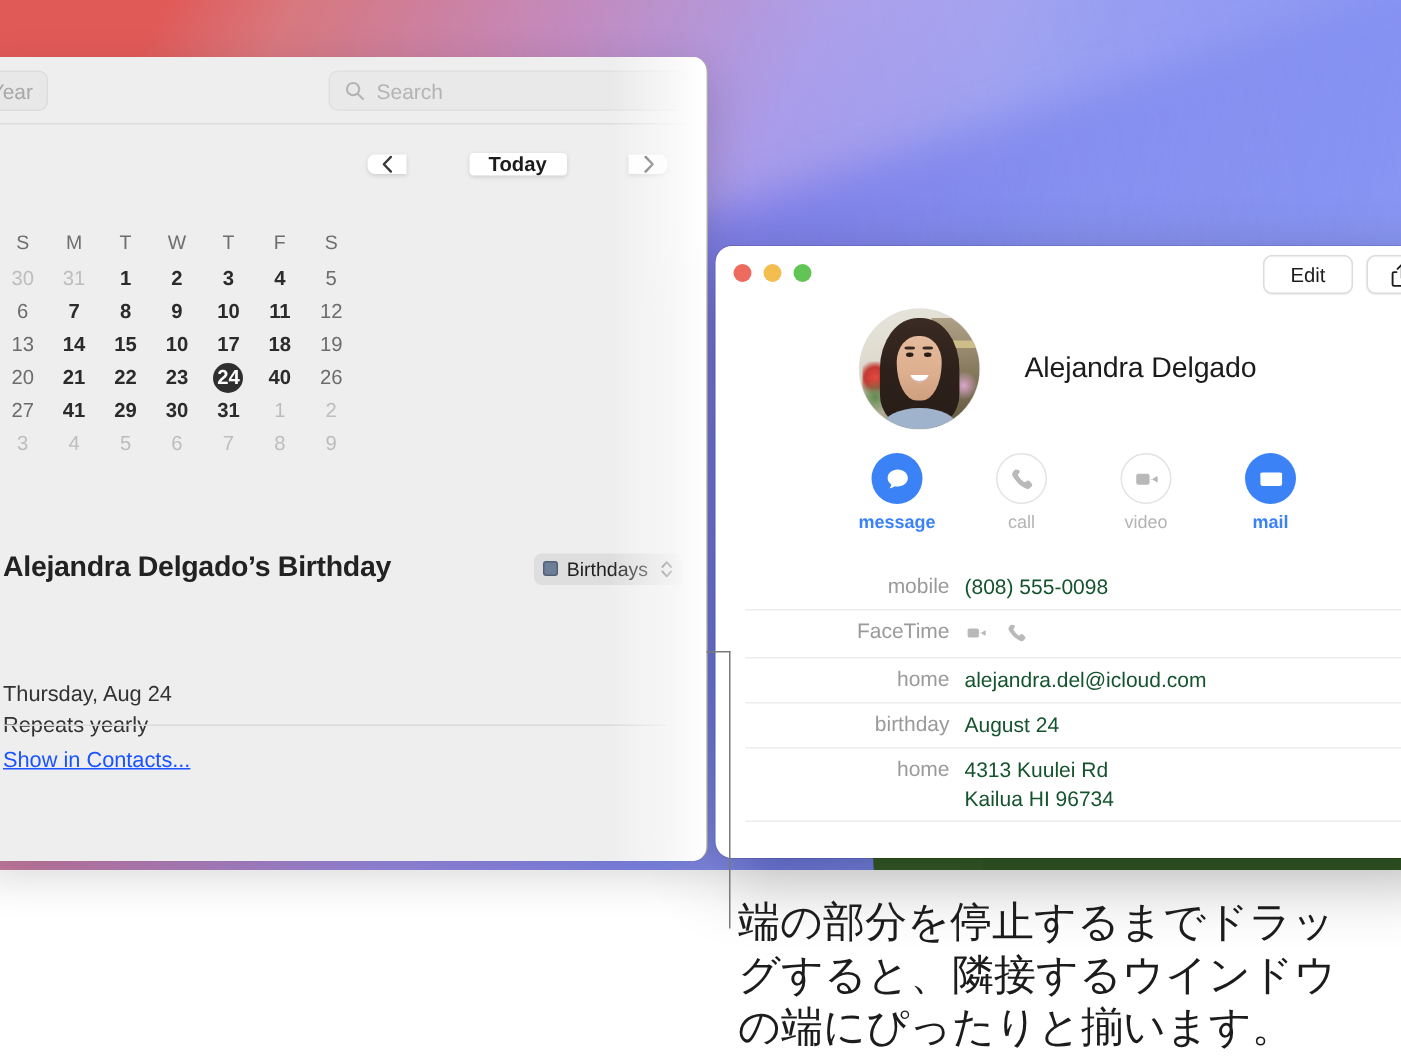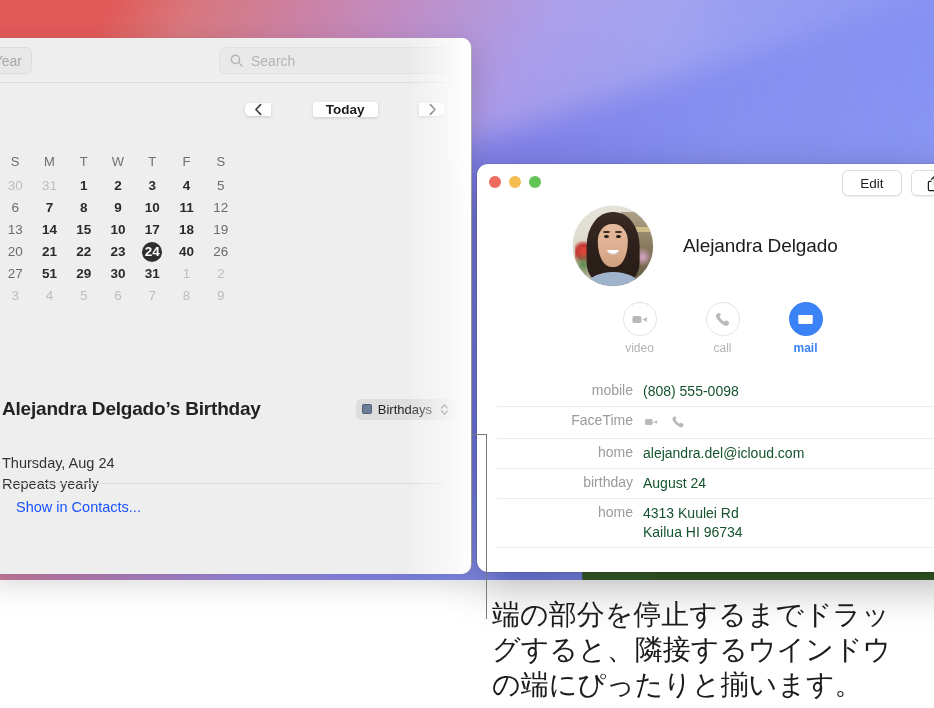--- a/index.html
+++ b/index.html
@@ -127,21 +127,21 @@
   }
   .day.wk { color: #6c6c6c; font-weight: normal; }
   .day.out { color: #bdbdbd; font-weight: normal; }
   .day.today span {
     display: inline-block; width: 20px; height: 20px; line-height: 20px;
     border-radius: 50%; background: #2f2f2f; color: #ffffff; font-weight: bold;
   }
 
   .event-title-row {
     position: absolute; left: 14px; top: 285px; right: 16px;
-    display: flex; align-items: center; justify-content: space-between; margin-top: 30px;
+    display: flex; align-items: center; justify-content: space-between;
   }
   .event-title { font-size: 19px; font-weight: bold; color: #222; letter-spacing: -0.2px; }
   .cal-picker {
     display: flex; align-items: center; gap: 6px;
     background: #dedede; border-radius: 5px;
     height: 21px; padding: 0 6px;
     font-size: 13px; color: #1f1f1f;
   }
   .cal-swatch {
     width: 10px; height: 10px; border-radius: 2px;
@@ -152,23 +152,22 @@
   .event-meta {
     position: absolute; left: 14px; top: 330px;
     font-size: 14.5px; color: #333; line-height: 21px; margin-top: 40px;
   }
   .event-divider {
     position: absolute; left: 14px; top: 400px; width: 442px; height: 1px;
     background: #dadada;
   }
   .show-contacts {
     position: absolute; left: 14px; top: 416px;
-    font-size: 14.5px; color: #1a53ff; 
+    font-size: 14.5px; color: #1a53ff; text-decoration: underline;
     cursor: default;
-    margin-left: 14px;
   }
 
   
   .card-window {
     position: absolute; left: 477px; top: 164px;
     width: 491px; height: 408px;
     background: #ffffff;
     border-radius: 11px;
     box-shadow: 0 14px 44px rgba(0,0,0,0.30), 0 0 0 0.5px rgba(0,0,0,0.14);
     overflow: hidden;
@@ -359,21 +358,21 @@
           <div class="day"><span>18</span></div>
           <div class="day wk"><span>19</span></div>
           <div class="day wk"><span>20</span></div>
           <div class="day"><span>21</span></div>
           <div class="day"><span>22</span></div>
           <div class="day"><span>23</span></div>
           <div class="day today"><span>24</span></div>
           <div class="day"><span>40</span></div>
           <div class="day wk"><span>26</span></div>
           <div class="day wk"><span>27</span></div>
-          <div class="day"><span>51</span></div>
+          <div class="day"><span>41</span></div>
           <div class="day"><span>29</span></div>
           <div class="day"><span>30</span></div>
           <div class="day"><span>31</span></div>
           <div class="day out"><span>1</span></div>
           <div class="day out"><span>2</span></div>
           <div class="day out"><span>3</span></div>
           <div class="day out"><span>4</span></div>
           <div class="day out"><span>5</span></div>
           <div class="day out"><span>6</span></div>
           <div class="day out"><span>7</span></div>
@@ -445,35 +444,43 @@
         <span class="av-brow r"></span>
         <span class="av-eye l"></span>
         <span class="av-eye r"></span>
         <span class="av-smile"></span>
       </div>
       <div class="contact-name">Alejandra Delgado</div>
     </div>
 
     <div class="action-row" id="action-row">
         <div class="act">
+          <div class="act-circle act-on">
+            <svg width="19" height="19" viewBox="0 0 20 20">
+              <path d="M10 3.2c-4 0-7.1 2.6-7.1 5.9 0 1.9 1 3.5 2.6 4.6 -.1 1-.6 1.9-1.4 2.6 1.5-.1 2.9-.6 4-1.4 .6.1 1.2.2 1.9.2 4 0 7.1-2.6 7.1-5.9S14 3.2 10 3.2z" fill="#ffffff"></path>
+            </svg>
+          </div>
+          <div class="act-label on">message</div>
+        </div>
+        <div class="act">
+          <div class="act-circle act-off">
+            <svg width="19" height="19" viewBox="0 0 20 20">
+              <path d="M6.3 3.4c-.6-.5-1.4-.3-1.9.3L3.3 5.2c-.5.7-.5 1.6-.1 2.4 1 1.9 2.4 3.7 4.1 5.3 1.7 1.6 3.6 2.9 5.6 3.8 .8.4 1.7.3 2.3-.3l1.4-1.3c.5-.5.6-1.3.1-1.9l-1.5-1.8c-.4-.5-1.1-.6-1.7-.3l-1.5.8c-.3.2-.7.1-1-.1 -.8-.6-1.5-1.3-2.2-2 -.6-.7-1.2-1.4-1.7-2.2 -.2-.3-.2-.7 0-1l.9-1.4c.3-.5.3-1.2-.2-1.6L6.3 3.4z" fill="#b9b9b9"></path>
+            </svg>
+          </div>
+          <div class="act-label off">call</div>
+        </div>
+        <div class="act">
           <div class="act-circle act-off">
             <svg width="19" height="19" viewBox="0 0 20 20">
               <rect x="2.6" y="6.2" width="9.4" height="7.6" rx="1.6" fill="#b9b9b9"></rect>
               <path d="M12.8 10.6l4-2.6c.4-.3.9 0 .9.5v3c0 .5-.5.8-.9.5l-4-2.6z" fill="#b9b9b9"></path>
             </svg>
           </div>
           <div class="act-label off">video</div>
-        </div>
-        <div class="act">
-          <div class="act-circle act-off">
-            <svg width="19" height="19" viewBox="0 0 20 20">
-              <path d="M6.3 3.4c-.6-.5-1.4-.3-1.9.3L3.3 5.2c-.5.7-.5 1.6-.1 2.4 1 1.9 2.4 3.7 4.1 5.3 1.7 1.6 3.6 2.9 5.6 3.8 .8.4 1.7.3 2.3-.3l1.4-1.3c.5-.5.6-1.3.1-1.9l-1.5-1.8c-.4-.5-1.1-.6-1.7-.3l-1.5.8c-.3.2-.7.1-1-.1 -.8-.6-1.5-1.3-2.2-2 -.6-.7-1.2-1.4-1.7-2.2 -.2-.3-.2-.7 0-1l.9-1.4c.3-.5.3-1.2-.2-1.6L6.3 3.4z" fill="#b9b9b9"></path>
-            </svg>
-          </div>
-          <div class="act-label off">call</div>
         </div>
         <div class="act">
           <div class="act-circle act-on">
             <svg width="19" height="19" viewBox="0 0 20 20">
               <rect x="2.4" y="5.2" width="15.2" height="9.6" rx="1.5" fill="#ffffff"></rect>
               <path d="M3.1 6.2L10 11.3l6.9-5.1" fill="none" stroke="#ffffff" stroke-width="1.4" stroke-linecap="round" stroke-linejoin="round"></path>
             </svg>
           </div>
           <div class="act-label on">mail</div>
         </div>

